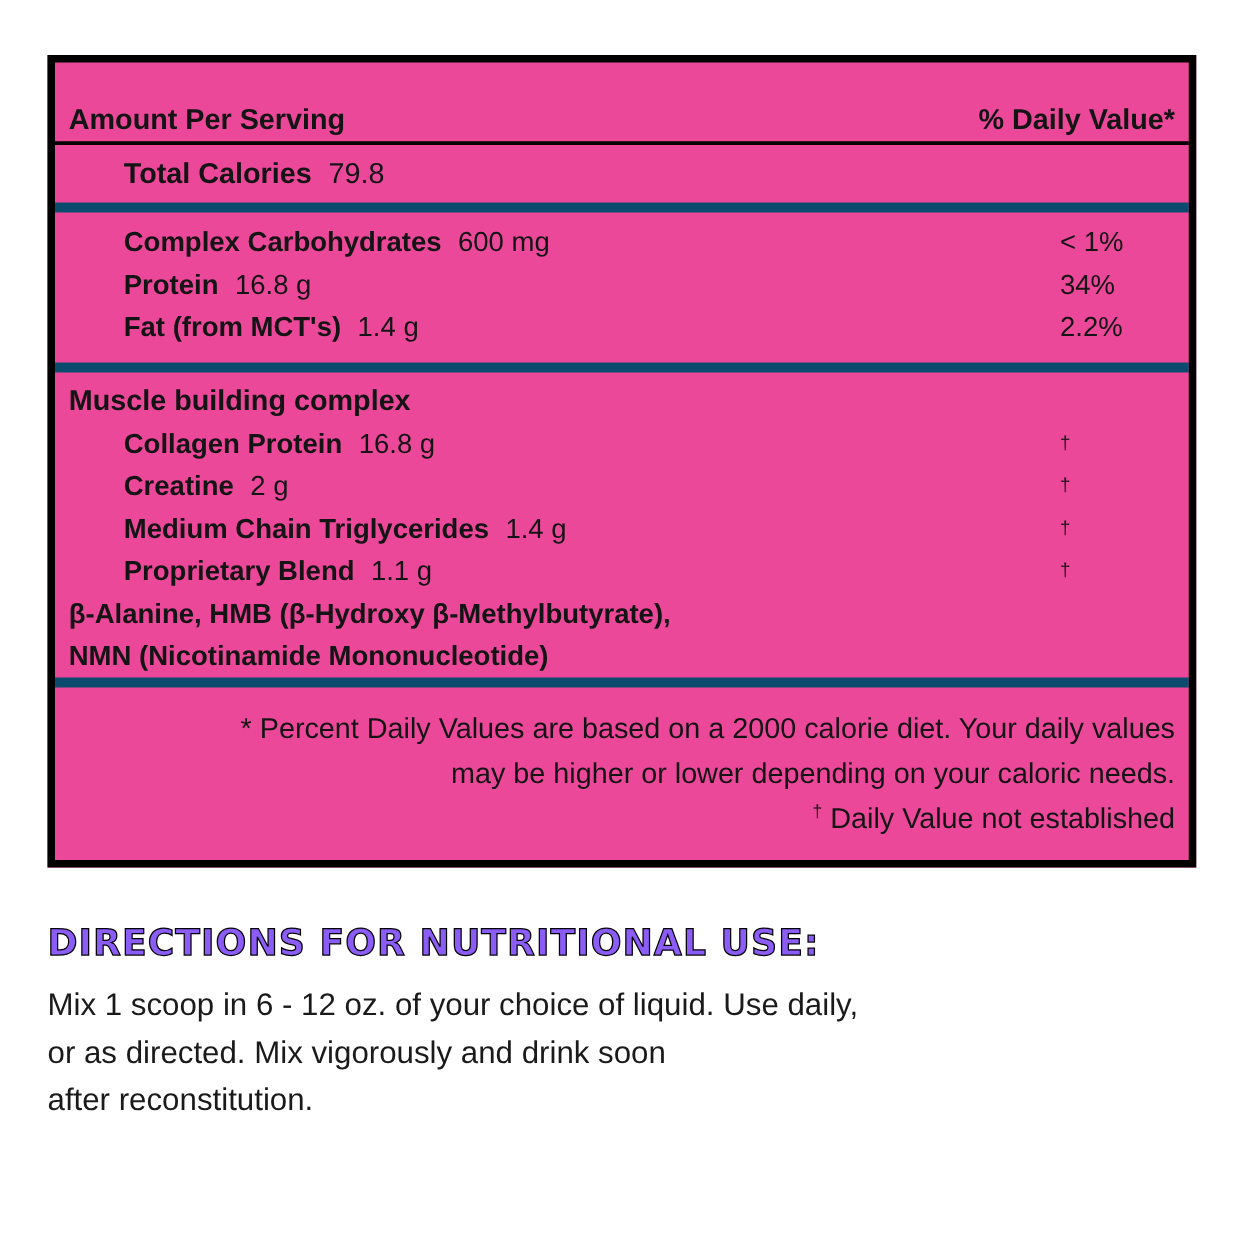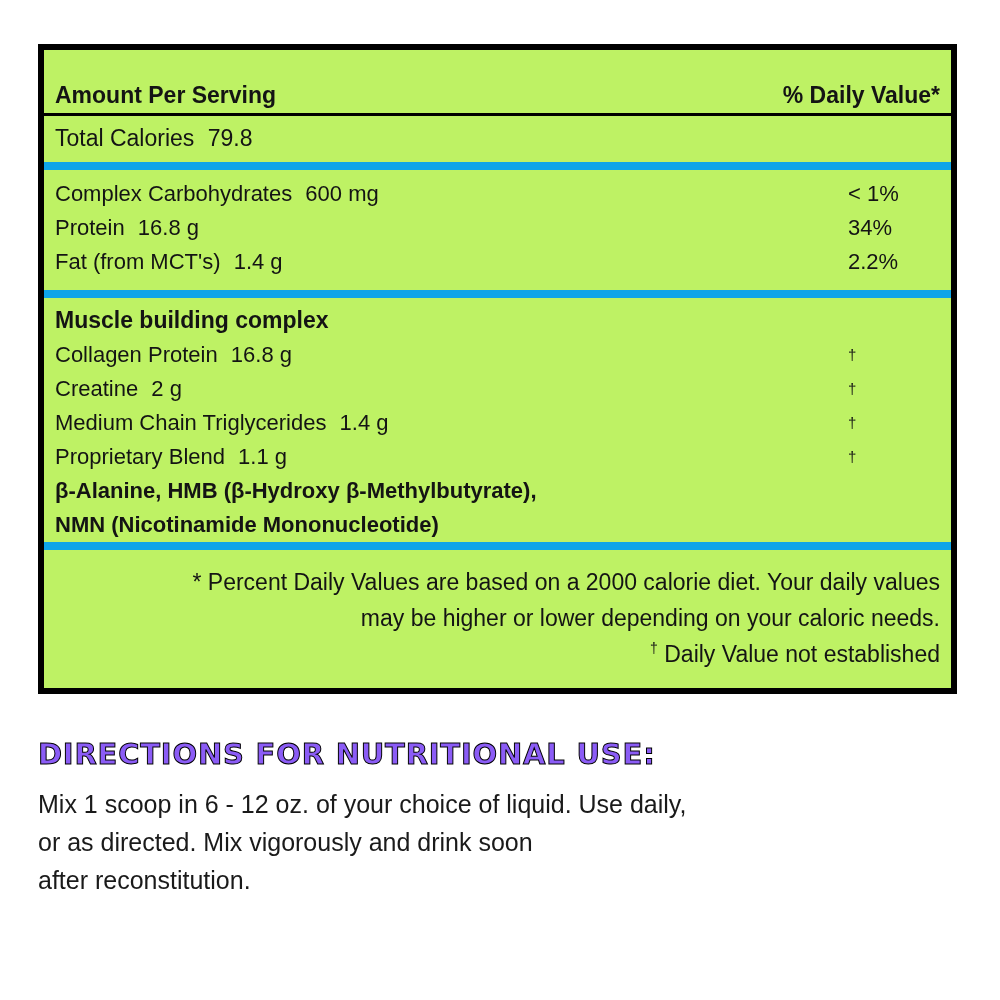--- a/index.html
+++ b/index.html
@@ -7,33 +7,33 @@
     width:1000px;height:1000px;
     font-family:"Liberation Sans", sans-serif;
     color:#141414;
     -webkit-font-smoothing:antialiased;
   }
   .page{box-sizing:border-box;width:1000px;height:1000px;padding:44px 43px 0 38px;}
 
   
   .panel{
     box-sizing:border-box;width:919px;
-    border:6px solid #000;background:#bef264;
+    border:6px solid #000;background:#ec4899;
   }
   .sec{padding:0 11px;}
-  .sec-sep{border-top:8px solid #0ea5e9;}
+  .sec-sep{border-top:8px solid #0c4a6e;}
 
   .hdr-row{
     display:flex;justify-content:space-between;align-items:flex-end;
     padding-top:32px;font-weight:bold;font-size:23px;line-height:26px;
   }
   .thin-rule{height:0;border-bottom:3px solid #000;margin:5px -11px 0 -11px;}
 
   .cal-row{font-size:23px;line-height:26px;padding:9px 0 11px 0;}
-  .nm{font-weight:normal;}
+  .nm{font-weight:bold;margin-left:44px;}
   .amt{font-weight:normal;margin-left:7px;}
 
   .rows{padding-top:7px;padding-bottom:11px;}
   .row{position:relative;font-size:22px;line-height:34px;}
   .dv{
     position:absolute;left:793px;top:0;
     font-weight:normal;font-size:22px;line-height:34px;
   }
   .dv.dagger{font-size:15px;line-height:34px;}
 

